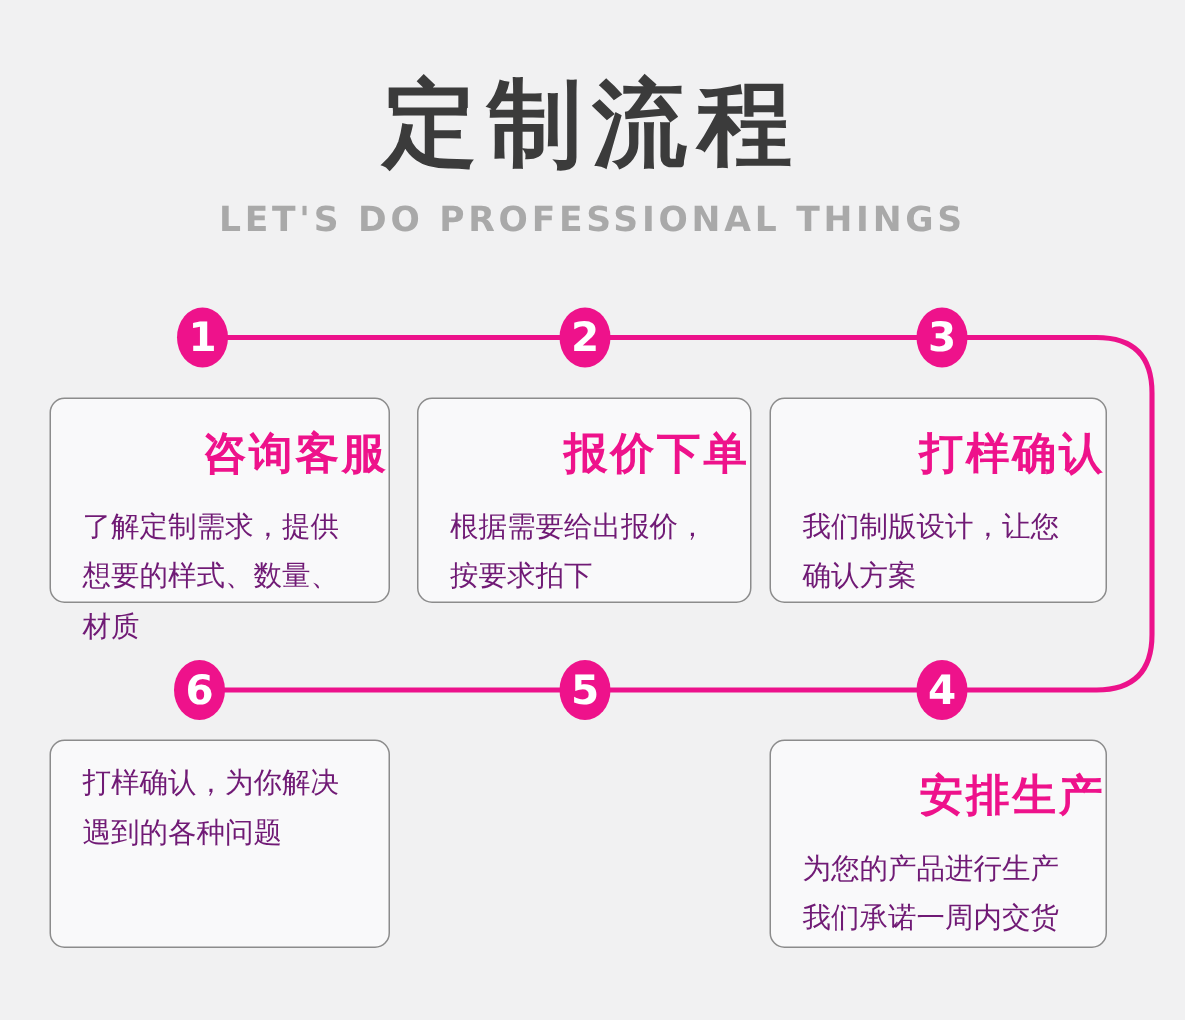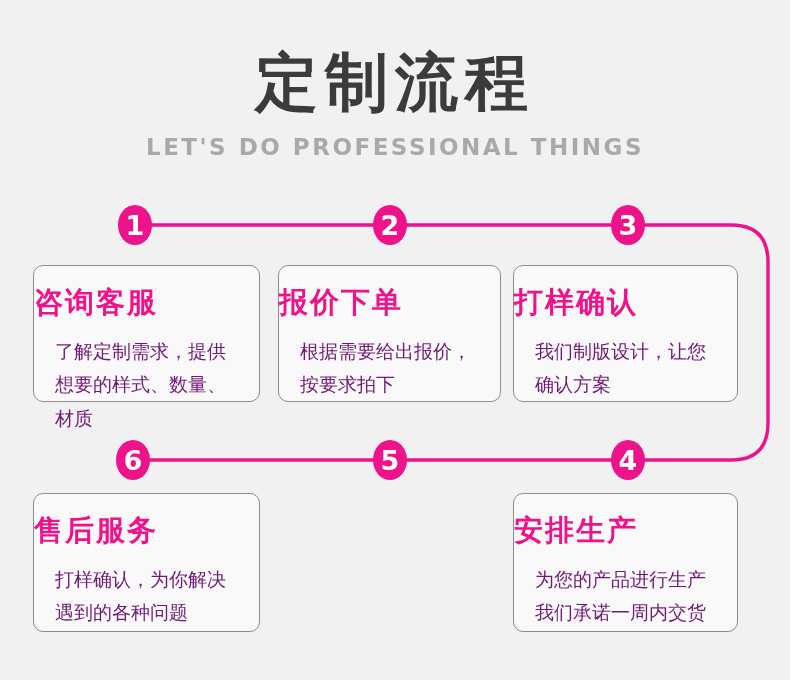--- a/index.html
+++ b/index.html
@@ -65,21 +65,21 @@
     z-index: 2;
   }
   .row1 { top: 265px; height: 137px; }
   .row2 { top: 493px; height: 139px; }
   .col1 { left: 33px;  width: 227px; }
   .col2 { left: 278px; width: 223px; }
   .col3 { left: 513px; width: 225px; }
 
   .card-title {
     margin-top: 17px;
-    text-align: left;
+    text-align: right;
     font-size: 29px;
     font-weight: 700;
     color: #ee128b;
     letter-spacing: 2px;
   }
   .card-desc {
     margin: 12px 21px 0 21px;
     font-size: 19px;
     line-height: 1.75;
     color: #701a75;
@@ -128,21 +128,20 @@
   <div class="card row1 col2">
     <div class="card-title">报价下单</div>
     <div class="card-desc">根据需要给出报价，按要求拍下</div>
   </div>
   <div class="card row1 col3">
     <div class="card-title">打样确认</div>
     <div class="card-desc">我们制版设计，让您确认方案</div>
   </div>
 
   <div class="card row2 col1">
-    <div class="card-title">售后服务</div>
     <div class="card-desc">打样确认，为你解决遇到的各种问题</div>
   </div>
   <div class="card row2 col3">
     <div class="card-title">安排生产</div>
     <div class="card-desc center">为您的产品进行生产
 我们承诺一周内交货</div>
   </div>
 
 </div>
 

